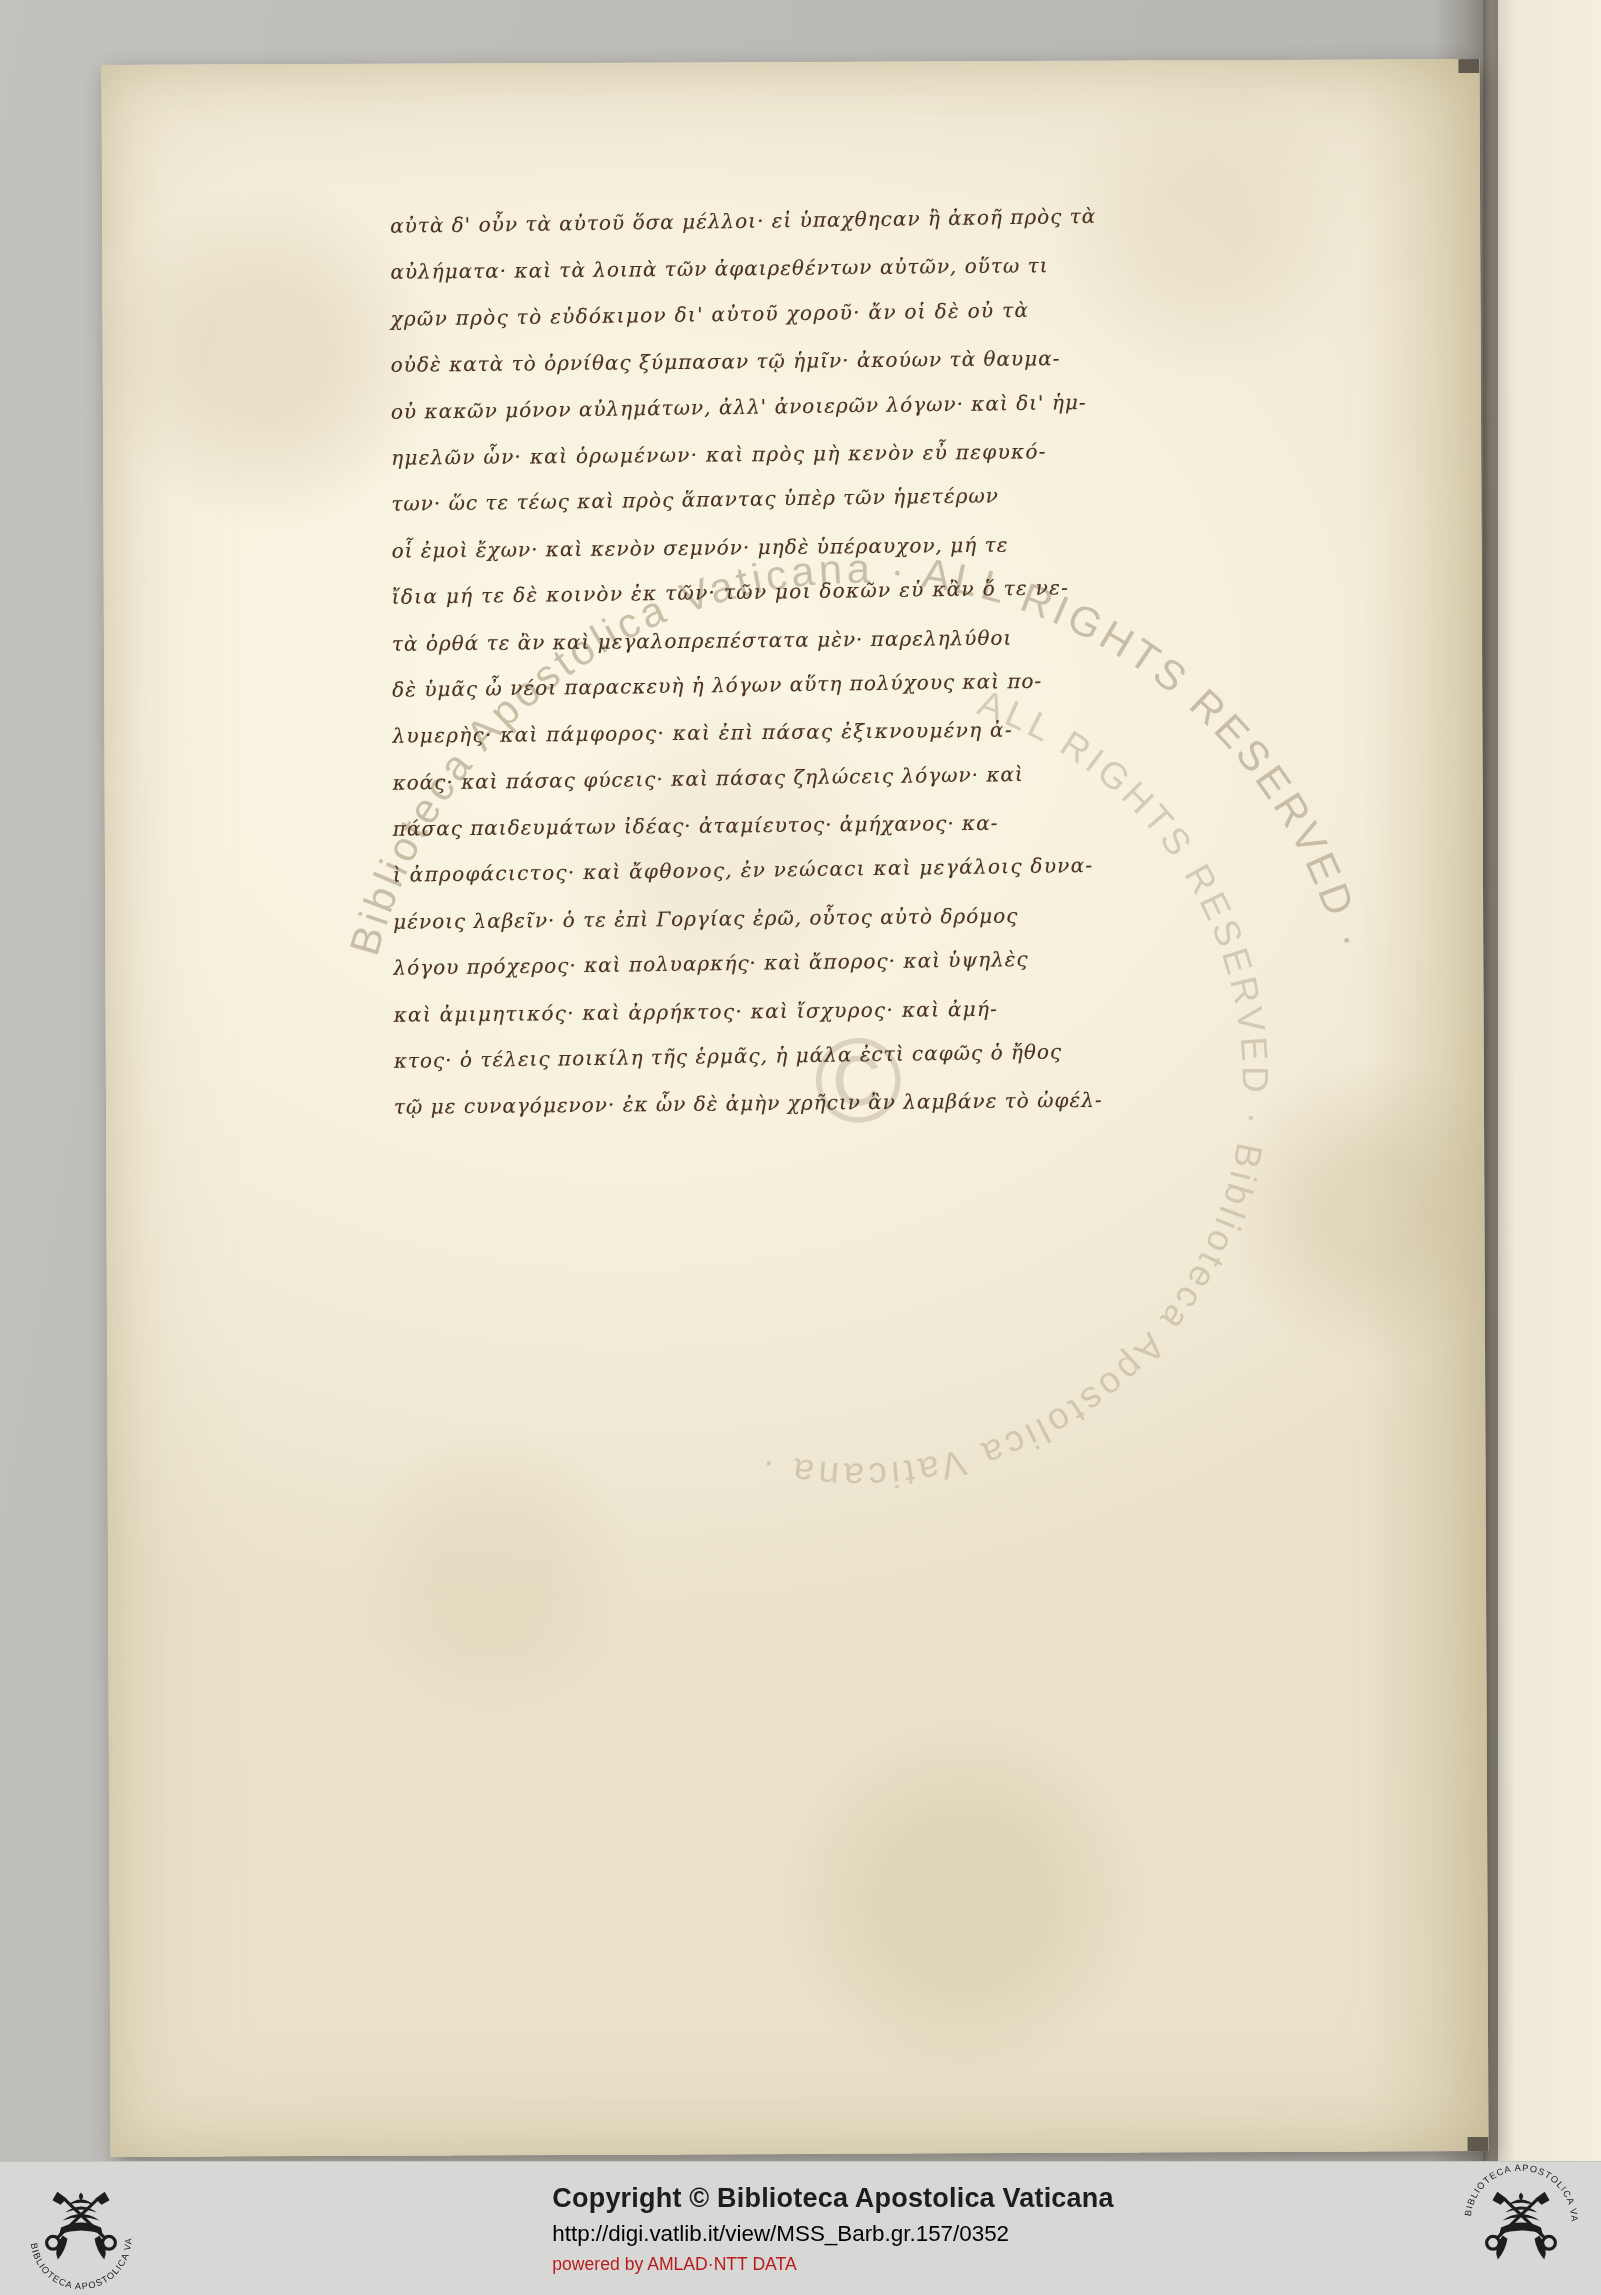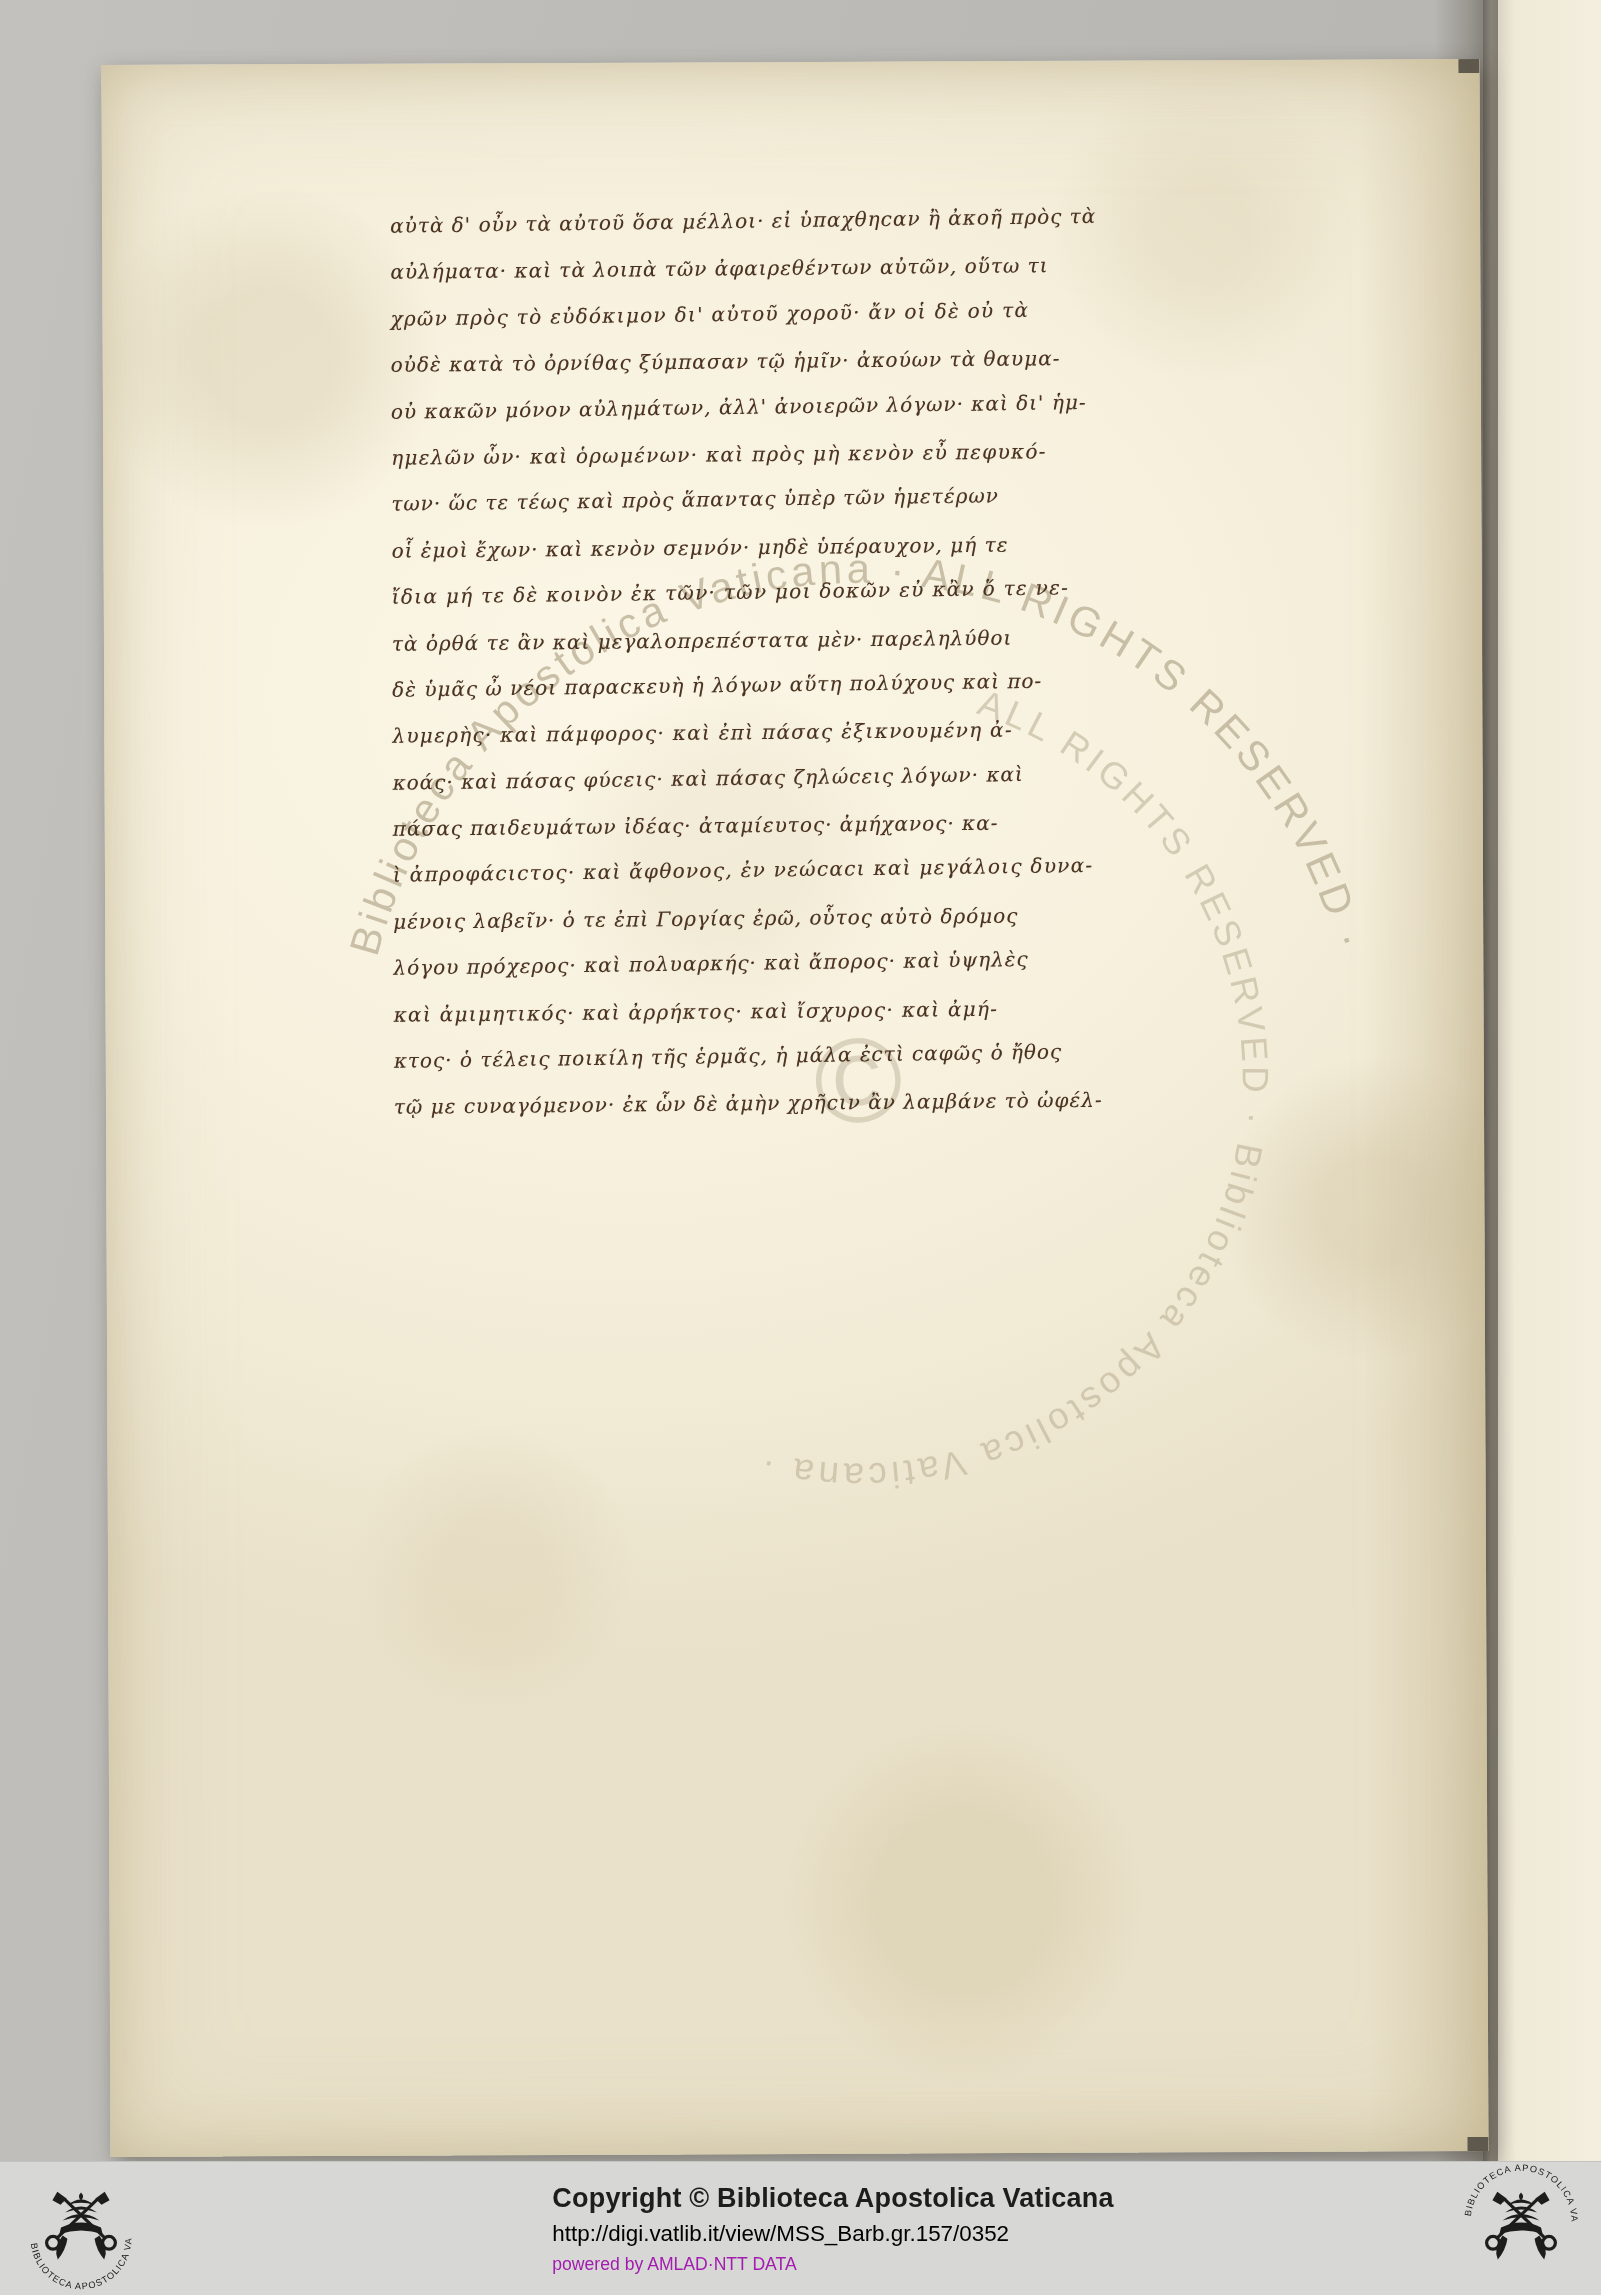--- a/index.html
+++ b/index.html
@@ -158,21 +158,21 @@
     letter-spacing: 0.2px;
     margin-bottom: 7.2px;
   }
   #footer-url {
     font-size: 22.4px;
     margin-bottom: 7.2px;
     color: #000000;
   }
   #footer-powered {
     font-size: 17.6px;
-    color: #a21caf;
+    color: #b91c1c;
   }
 
   
   .emblem {
     position: absolute;
     bottom: 4.8px;
     width: 120px; height: 120px;
   }
   #emblem-left  { left: 21px; }
   #emblem-right { right: 21px; }

